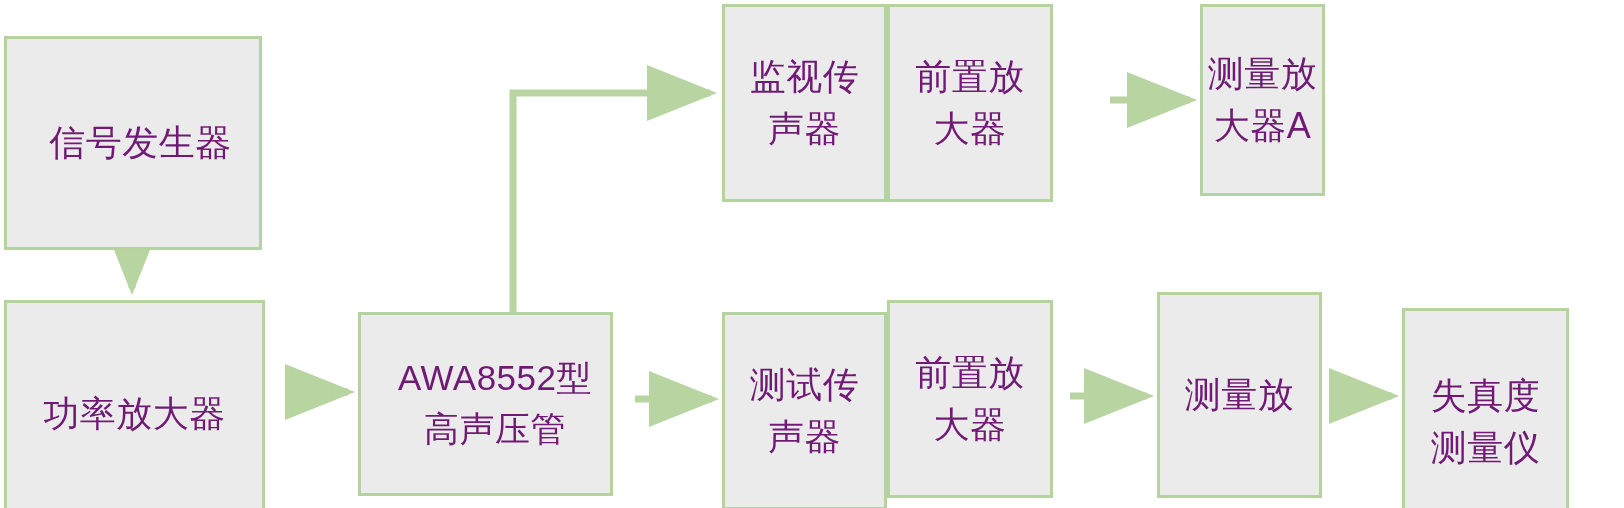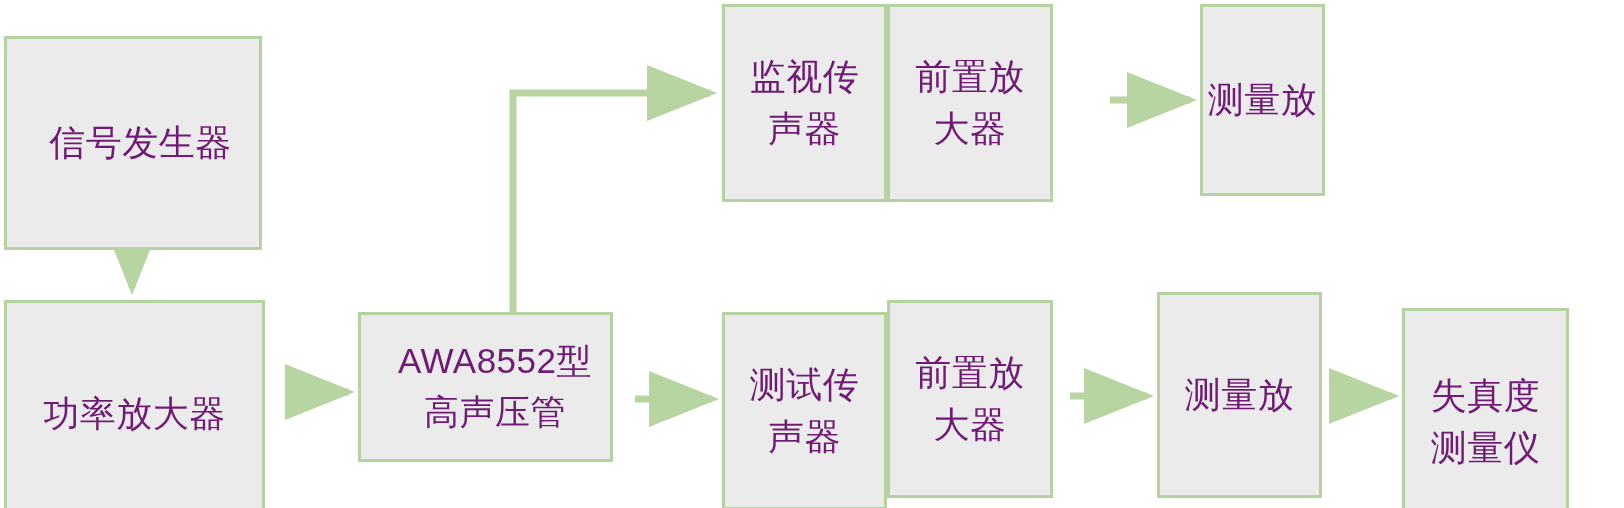--- a/index.html
+++ b/index.html
@@ -93,37 +93,38 @@
   </svg>
 
   <div class="node" style="left:4px; top:36px; width:258px; height:214px;padding-left:15px;">
     <span class="line">信号发生器</span>
   </div>
 
   <div class="node" style="left:4px; top:300px; width:261px; height:228px;">
     <span class="line">功率放大器</span>
   </div>
 
-  <div class="node wide-label" style="left:358px; top:312px; width:255px; height:150px;padding-left:19px;">
+  <div class="node wide-label" style="left:358px; top:312px; width:255px; height:184px;padding-left:19px;">
     <span class="line">AWA8552型</span>
     <span class="line">高声压管</span>
   </div>
 
   <div class="node" style="left:722px; top:4px; width:165px; height:198px;">
     <span class="line">监视传</span>
     <span class="line">声器</span>
   </div>
 
   <div class="node" style="left:887px; top:4px; width:166px; height:198px;">
     <span class="line">前置放</span>
     <span class="line">大器</span>
   </div>
 
   <div class="node" style="left:1200px; top:4px; width:125px; height:192px;">
     <span class="line">测量放</span>
+    <span class="line">大器A</span>
   </div>
 
   <div class="node" style="left:722px; top:312px; width:165px; height:198px;">
     <span class="line">测试传</span>
     <span class="line">声器</span>
   </div>
 
   <div class="node" style="left:887px; top:300px; width:166px; height:198px;">
     <span class="line">前置放</span>
     <span class="line">大器</span>

